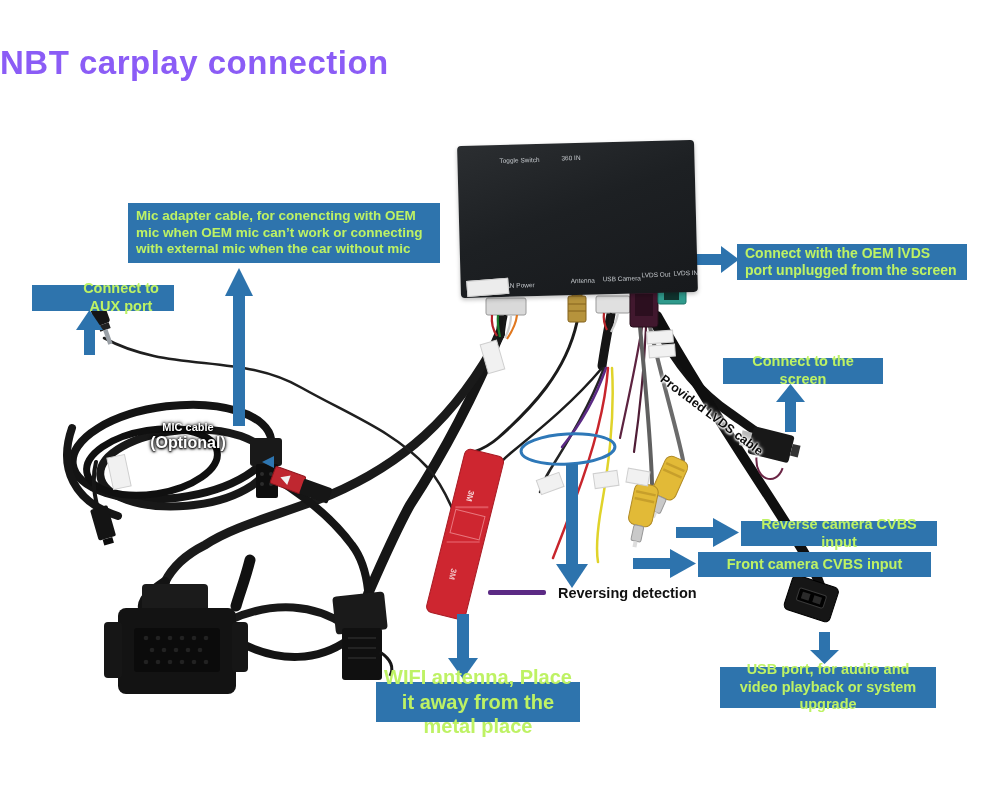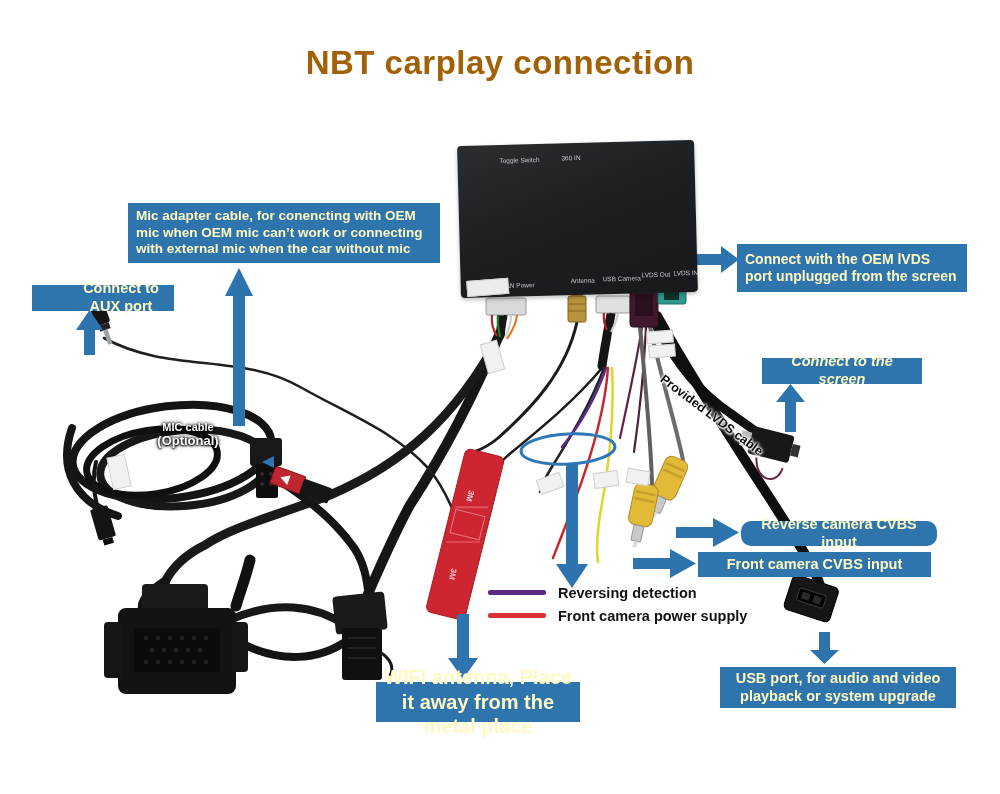--- a/index.html
+++ b/index.html
@@ -1,39 +1,39 @@
 <!DOCTYPE html>
 <html><head>
 <meta charset="utf-8">
 <style>
   html,body{margin:0;padding:0;background:#fff;}
   body{width:1000px;height:794px;position:relative;overflow:hidden;
        font-family:"Liberation Sans",sans-serif;}
   #art{position:absolute;left:0;top:0;z-index:1;}
   .overlay{position:absolute;z-index:2;}
-  .title{left:0;top:44px;width:1000px;text-align:center;
-         font-size:33px;font-weight:bold;color:#a16207;letter-spacing:.5px;}
+  .title{left:0;top:44px;width:1000px;
+         font-size:33px;font-weight:bold;color:#8b5cf6;letter-spacing:.5px;}
   .device{left:459px;top:143px;width:237px;height:152px;
           background:linear-gradient(160deg,#2b2e31 0%,#1d2023 45%,#17191c 100%);
           border-radius:4px;transform:rotate(-1.5deg);box-shadow:0 2px 4px rgba(0,0,0,.25);}
   .device .tiny{position:absolute;font-size:6.5px;color:#c3c7cb;white-space:nowrap;}
   .sticker{position:absolute;left:6px;bottom:2px;width:40px;height:14px;background:#ececec;
            border:1px solid #cfcfcf;transform:rotate(-3deg);}
-  .callout{background:var(--callout,#2e74ad);color:#fef9c3;font-weight:600;
+  .callout{background:var(--callout,#2e74ad);color:#bef264;font-weight:600;
            display:flex;align-items:center;justify-content:center;text-align:center;
            line-height:1.22;box-sizing:border-box;padding:3px 8px;}
   .callout.left{justify-content:flex-start;text-align:left;}
   .c-mic{left:128px;top:203px;width:312px;height:60px;font-size:13.5px;}
   .c-aux{left:32px;top:285px;width:142px;height:26px;font-size:14.5px;padding-left:44px;}
-  .c-oem{left:737px;top:244px;width:230px;height:48px;font-size:14px;}
-  .c-screen{left:762px;top:358px;width:160px;height:26px;font-size:14.5px;font-style:italic;}
-  .c-rev{left:741px;top:521px;width:196px;height:25px;font-size:14.5px;border-radius:10px;}
+  .c-oem{left:737px;top:244px;width:230px;height:36px;font-size:14px;}
+  .c-screen{left:723px;top:358px;width:160px;height:26px;font-size:14.5px;}
+  .c-rev{left:741px;top:521px;width:196px;height:25px;font-size:14.5px;}
   .c-front{left:698px;top:552px;width:233px;height:25px;font-size:14.5px;}
   .c-wifi{left:376px;top:682px;width:204px;height:40px;font-size:20px;}
-  .c-usb{left:720px;top:667px;width:236px;height:41px;font-size:14.5px;}
+  .c-usb{left:720px;top:667px;width:216px;height:41px;font-size:14.5px;}
   .legend{left:488px;top:581px;width:300px;}
   .legend .row{display:flex;align-items:center;height:23px;}
   .legend .swatch{width:58px;height:5px;border-radius:2px;margin-right:12px;flex:none;}
   .legend .lab{font-size:14.5px;font-weight:bold;color:#111;white-space:nowrap;}
   .miclab{left:143px;top:421px;width:90px;text-align:center;color:#fff;font-weight:bold;
           font-size:11px;line-height:1.15;
           text-shadow:0 1px 2px #000,0 0 3px #000,0 0 4px #000;}
   .lvdslab{left:666px;top:372px;transform:rotate(37deg);transform-origin:left top;
            font-size:12.5px;font-weight:bold;color:#0c0c0c;white-space:nowrap;
            text-shadow:0 0 2px #fff,0 0 3px #fff,0 0 4px #fff,1px 1px 2px #fff;}
@@ -283,27 +283,23 @@
 <div class="overlay callout c-aux">Connect to AUX port</div>
 <div class="overlay callout left c-oem">Connect with the OEM lVDS port unplugged  from the screen</div>
 <div class="overlay callout c-screen">Connect to the screen</div>
 <div class="overlay callout c-rev">Reverse camera CVBS input</div>
 <div class="overlay callout c-front">Front camera CVBS input</div>
 <div class="overlay callout c-wifi">WIFI antenna, Place it away from the metal place</div>
 <div class="overlay callout c-usb">USB port, for audio and video playback or system upgrade</div>
 
 <div class="overlay miclab">
   <div>MIC cable</div>
-  <div style="font-size:13px">(Optional)</div>
+  <div style="font-size:16px">(Optional)</div>
 </div>
 
 <div class="overlay lvdslab">Provided LVDS cable</div>
 
 <div class="overlay legend">
   <div class="row">
     <span class="swatch" style="background: rgb(91, 42, 132);"></span>
     <span class="lab">Reversing detection</span>
   </div>
-  <div class="row">
-    <span class="swatch" style="background: rgb(217, 48, 54);"></span>
-    <span class="lab">Front camera power supply</span>
-  </div>
 </div>
 
 </body></html>

